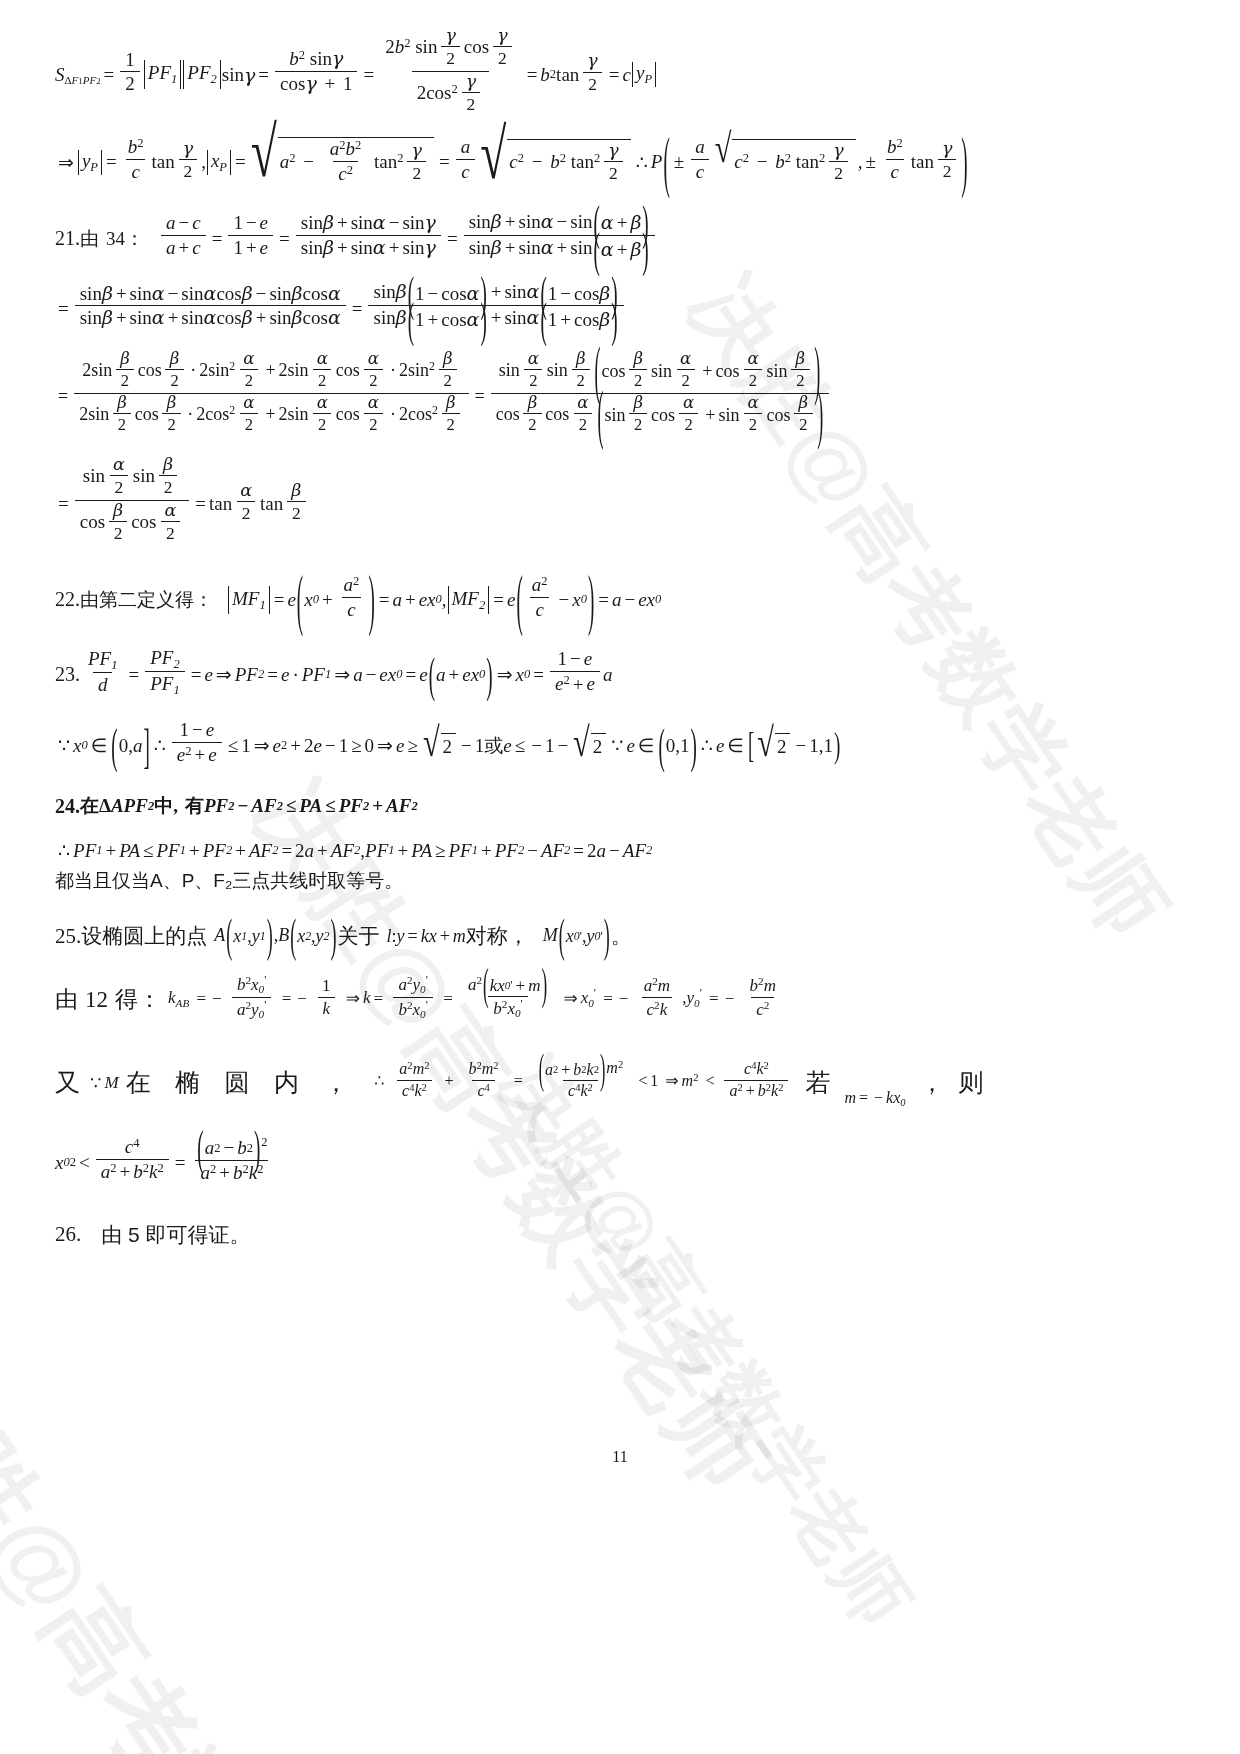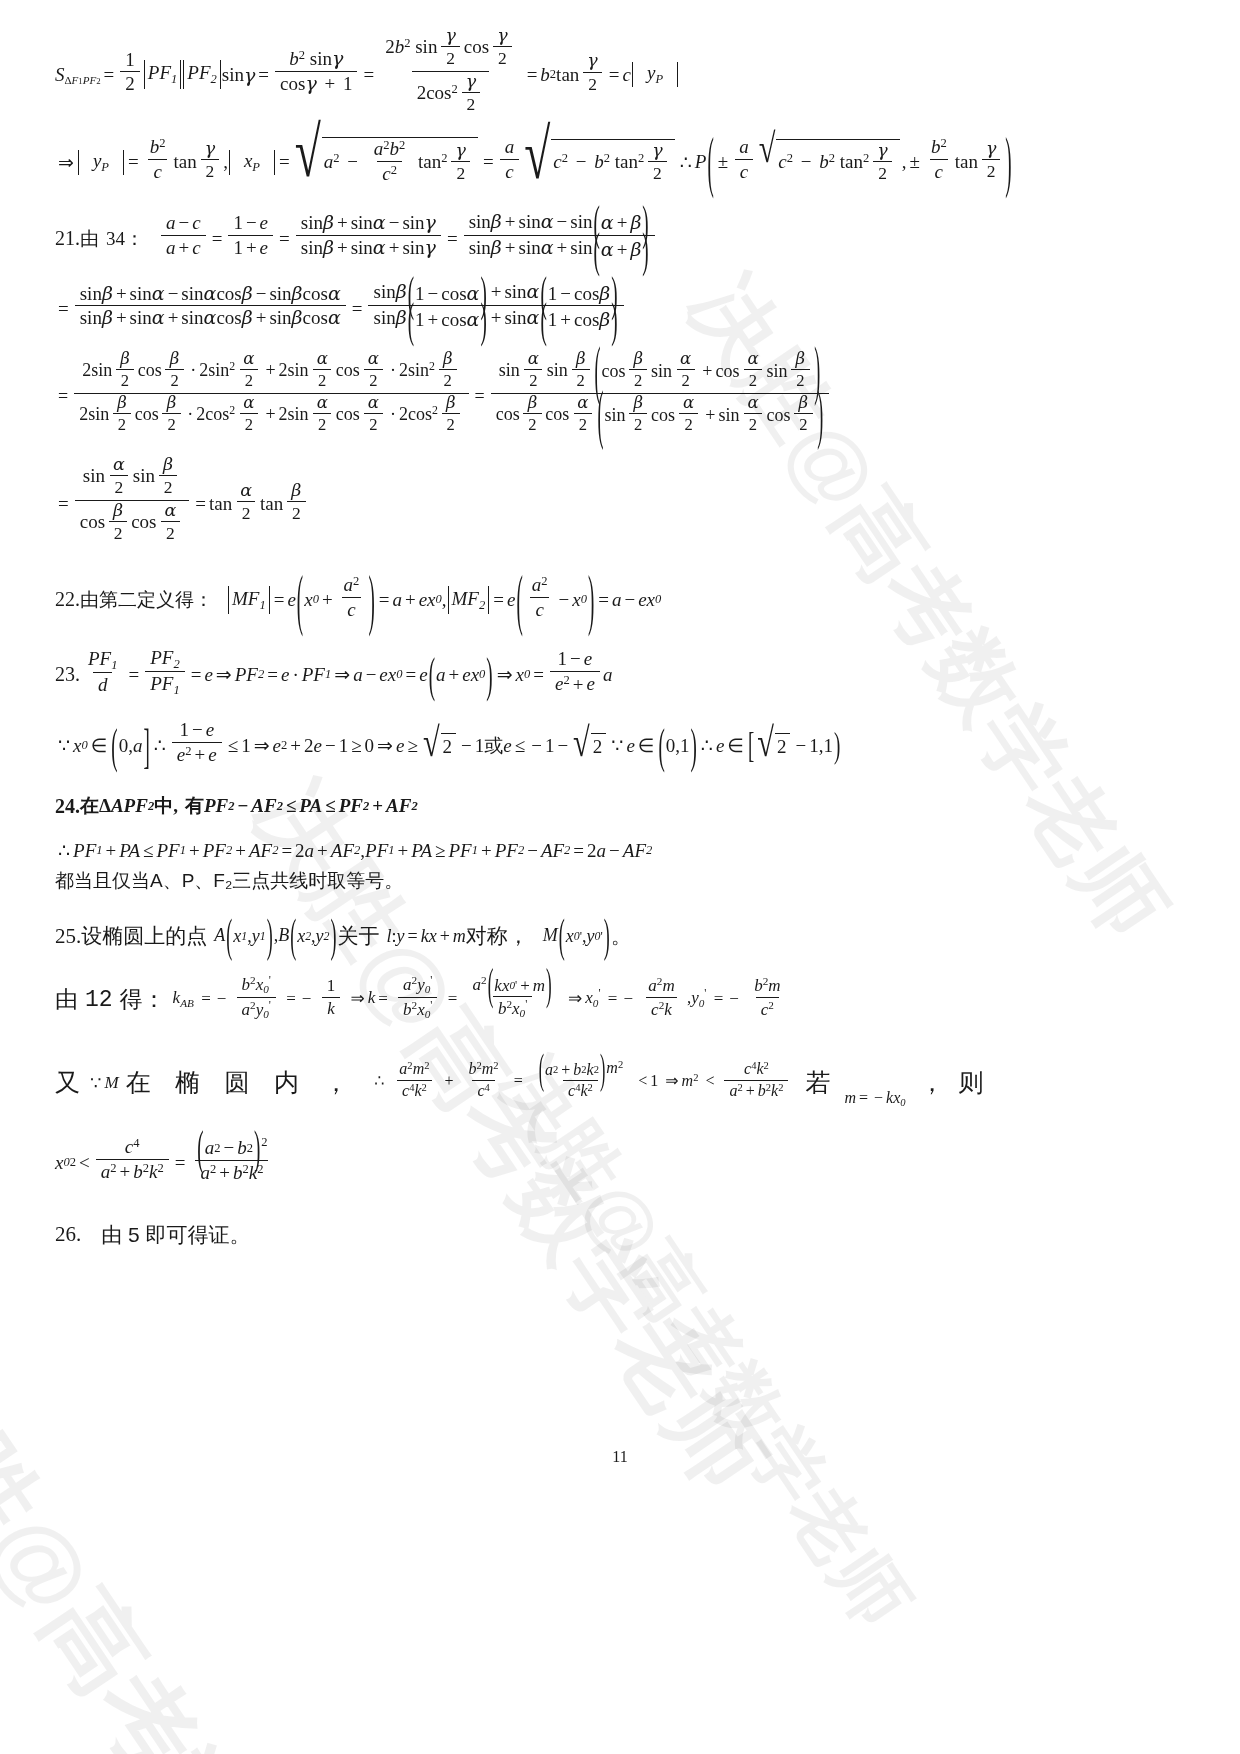--- a/index.html
+++ b/index.html
@@ -81,21 +81,21 @@
     transform:scaleY(2.6);
     font-style:normal;
     padding:0 1px;
   }
   .par.tall > .pl, .par.tall > .pr { transform:scaleY(3.6); }
   .par.sq > .pl, .par.sq > .pr { transform:scaleY(1.9); }
   .abs {
     display:inline-block;
     border-left:1.2px solid #1a1a1a;
     border-right:1.2px solid #1a1a1a;
-    padding:0 14px;
+    padding:0 3px;
     margin:0 1px;
   }
   .absT { padding:2px 3px; }
 
   
   .rad { display:inline-flex; align-items:flex-start; vertical-align:middle; margin:0 2px; }
   .rad > .sign { font-size:1.6em; line-height:0.8; font-style:normal; transform:scaleY(1.35); padding-right:1px; position:relative; top:-2px;}
   .rad > .body { border-top:1.3px solid #1a1a1a; padding:2px 4px 0 2px; }
   .rad.big > .sign { font-size:2.5em; transform:scaleY(1.5); top:-4px; }
 
@@ -760,21 +760,21 @@
               <span class="pr">)</span>
             </span></span>
         <span class="cn" style="font-size:21px;">。</span>
       </span>
     </div>
 
     <div class="blk m" style="margin-bottom:34px;">
       <span class="eqline">
         <span class="cn" style="font-size:23px;">由</span>
         <span class="gap-s"></span>
-        <span class="mn" style="font-size:23px;font-family:Liberation Mono, monospace;">12</span>
+        <span class="mn" style="font-size:23px;">12</span>
         <span class="gap-s"></span>
         <span class="cn" style="font-size:23px;">得：</span>
         <span class="gap-s"></span>
         <span class="m" style="font-size:17px;">
           <span class="mi">k</span><span class="subn" style="font-style:italic;">AB</span>
           <span class="op">=</span><span class="op">−</span>
           <span class="frac">
               <span class="num"><span class="mi">b</span><sup>2</sup><span class="mi">x</span><sub>0</sub><span style="font-size:0.7em;vertical-align:0.5em;">'</span></span>
               <span class="den"><span class="mi">a</span><sup>2</sup><span class="mi">y</span><sub>0</sub><span style="font-size:0.7em;vertical-align:0.5em;">'</span></span>
             </span>

